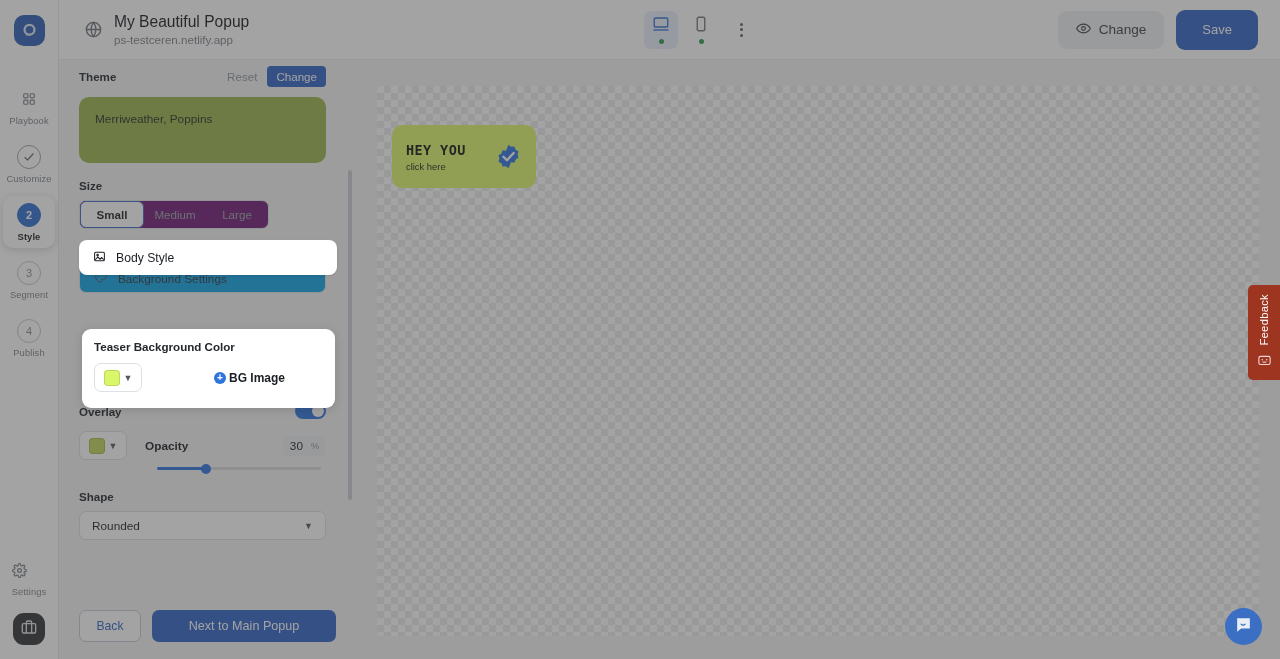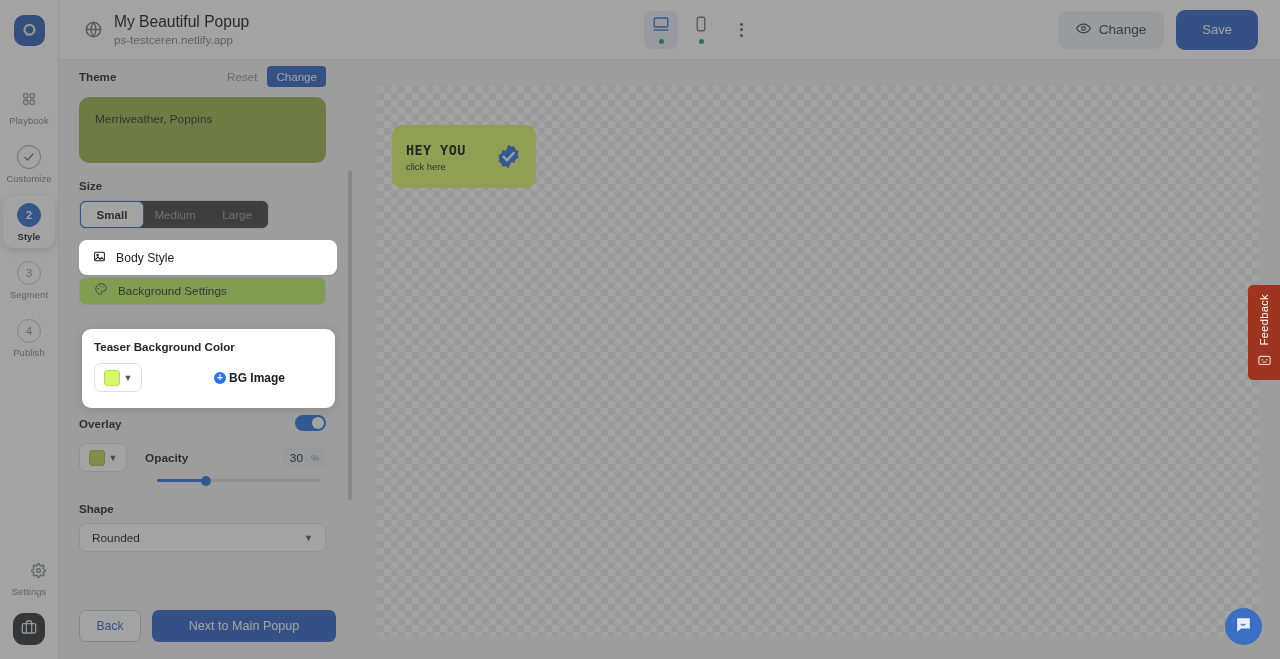--- a/index.html
+++ b/index.html
@@ -44,21 +44,21 @@
     display: flex; align-items: center; justify-content: center;
     font-size: 11px; color: #8a8f98; border: 1.4px solid #c2c6cd;
   }
   .step-icon.plain { border: none; }
   .step-icon.done { border-color: #9aa0a8; color:#6b7078; }
   .step-icon.filled { background: #2f6fd0; border-color: #2f6fd0; color: #fff; font-weight: 600; }
   .step-label { font-size: 9.4px; color: #7d838c; letter-spacing: .1px; }
   .step.active .step-label { color: #1b1d21; font-weight: 700; }
 
   .rail-bottom { margin-top: auto; width: 100%; display: flex; flex-direction: column; align-items: center; padding-bottom: 14px; }
-  .settings-item { display:flex; flex-direction:column; align-items:flex-end; gap:4px; cursor:pointer; margin-bottom: 16px; }
+  .settings-item { display:flex; flex-direction:column; align-items:flex-start; gap:4px; cursor:pointer; margin-bottom: 16px; }
   .settings-item .step-label { color:#7d838c; }
   .briefcase-btn {
     width: 32px; height: 32px; border-radius: 11px; background: #2f3236;
     display: flex; align-items: center; justify-content: center; cursor: pointer;
   }
 
   
   .topbar {
     position: absolute; left: 59px; top: 0; width: 1221px; height: 60px;
     background: #ffffff; border-bottom: 1px solid #e8e9ec;
@@ -108,21 +108,21 @@
 
   .theme-card {
     margin-top: 9px; height: 66px; border-radius: 10px; background: #9cb34c;
     padding: 12px 16px;
   }
   .theme-name { font-family: "Liberation Serif", serif; font-size: 16.5px; font-weight: 700; color: #15181a; }
   .theme-fonts { font-size: 11.8px; color: #2a2e22; margin-top: 3px; }
 
   .size-label { font-size: 11.6px; font-weight: 700; color: #24272c; margin-top: 16px; }
   .seg {
-    margin-top: 8px; height: 29px; border-radius: 7px; background: #404040;
+    margin-top: 8px; height: 29px; border-radius: 7px; background: #701a75;
     border: 1px solid #dfe2e6; display: flex; align-items: center; width: 190px;
   }
   .seg-item {
     flex: 1; height: 100%; display: flex; align-items: center; justify-content: center;
     font-size: 11.6px; color: #9aa0a8; cursor: pointer;
   }
   .seg-item.active {
     background: #fff; border: 1.3px solid #3a6bc6; border-radius: 6px;
     color: #1c1f24; font-weight: 700;
   }
@@ -130,21 +130,21 @@
   
   .bodystyle-head {
     position: absolute; left: 79px; top: 240px; width: 258px; height: 35px;
     background: #ffffff; border-radius: 8px; z-index: 60;
     display: flex; align-items: center; gap: 10px; padding: 0 14px;
     box-shadow: 0 1px 3px rgba(0,0,0,0.10);
   }
   .bodystyle-head .lbl { font-size: 12.2px; color: #1b1e23; }
 
   .bg-settings {
-    margin-top: 48px; height: 28px; border-radius: 7px; background: #bef264;
+    margin-top: 36px; height: 28px; border-radius: 7px; background: #0ea5e9;
     border: 1px solid #dfe2e6; display: flex; align-items: center; gap: 10px; padding: 0 14px;
     cursor: pointer;
     text-align: right;
   }
   .bg-settings .lbl { font-size: 11.8px; color: #31353b; }
 
   
   .teaser-card {
     position: absolute; left: 82px; top: 329px; width: 253px; height: 79px;
     background: #ffffff; border-radius: 9px; z-index: 60; padding: 11px 12px;

